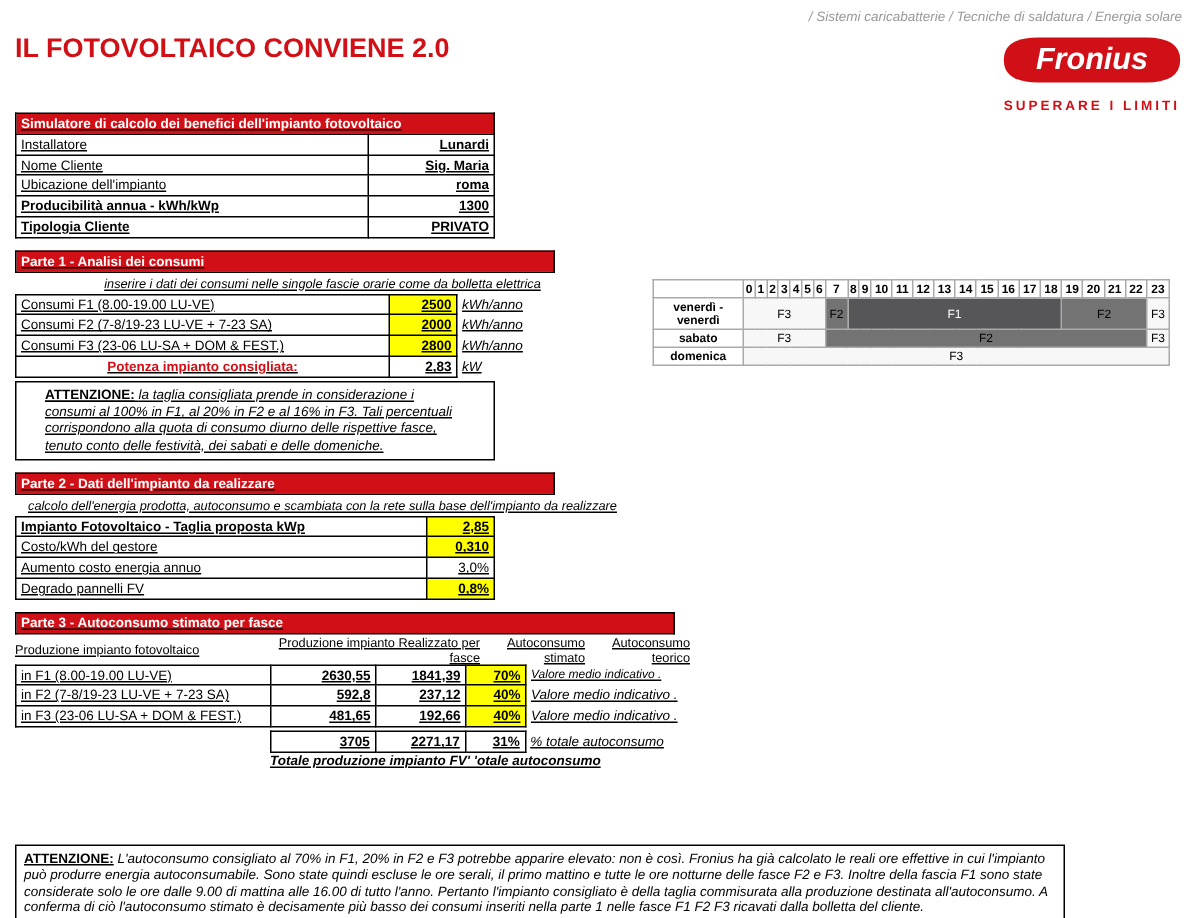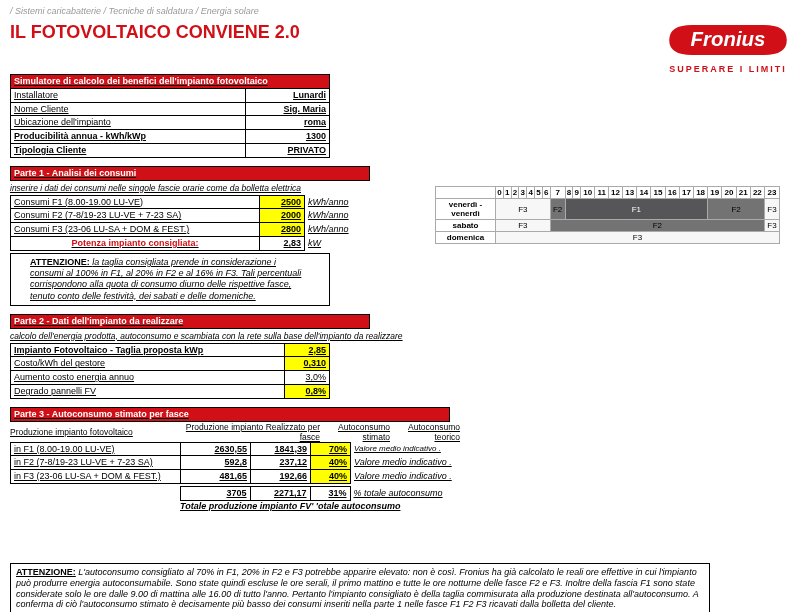--- a/index.html
+++ b/index.html
@@ -1,31 +1,31 @@
 <!DOCTYPE html>
 <html><head>
 <meta charset="utf-8">
 <style>
   * { box-sizing: border-box; margin: 0; padding: 0; }
   body { font-family: Arial, sans-serif; font-size: 10px; background: #fff; width: 798px; height: 612px; overflow: hidden; padding: 6px 10px; color: #000; }
-  .breadcrumb { color: #999; font-size: 9px; margin-bottom: 6px; font-style: italic; }
+  .breadcrumb { color: #999; font-size: 9px; margin-bottom: 6px; font-style: italic; text-align: right; }
   .header-row { display: flex; justify-content: space-between; align-items: flex-start; }
   .title { color: #d01016; font-weight: bold; font-size: 18px; margin-bottom: 12px; }
   .logo-area { text-align: center; }
   .logo { width: 120px; height: 36px; }
   .tagline { color: #d01016; font-size: 9px; letter-spacing: 2px; margin-top: 4px; font-weight: bold; }
   .section { margin-bottom: 8px; text-decoration: underline; }
   table.main { border-collapse: collapse; width: 320px; }
   table.main td { border: 1px solid #000; padding: 1px 3px; font-size: 9px; line-height: 1.2; }
   .hdr-red { background: #d01016; color: #fff; font-weight: bold; }
   .val-right { text-align: right; }
   .val-yellow { background: #ffff00; }
   .unit { font-size: 8px; font-style: italic; border: none !important; padding-left: 3px; }
   .bold { font-weight: bold; }
-  .italic-note { font-style: italic; font-size: 8.5px; margin: 2px 0 2px 0; }
+  .italic-note { font-style: italic; font-size: 8.5px; margin: 2px 0 2px 0; text-align: center; }
   .redtxt { color: #d01016; font-weight: bold; }
   .warning { font-style: italic; font-size: 9px; line-height: 1.25; }
   .box { border: 1px solid #000; padding: 3px 19px; }
   .right-panel { position: absolute; left: 435px; top: 186px; width: 345px; }
   table.time { border-collapse: collapse; width: 100%; font-size: 8px; }
   table.time th, table.time td { border: 1px solid #aaa; text-align: center; padding: 1px 0; }
   table.time th { font-weight: bold; }
   .f1cell { background: #565658; color: #fff; }
   .f2cell { background: #737373; }
   .f3cell { background: #f7f7f8; }

